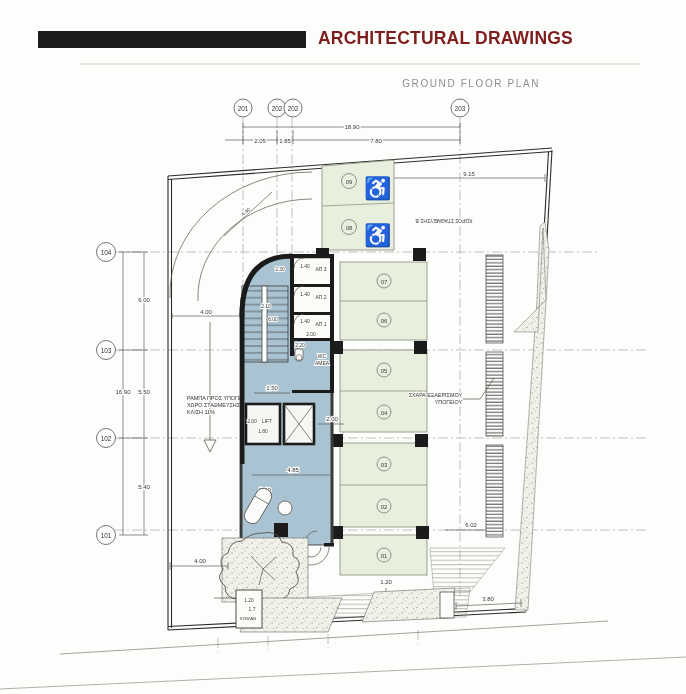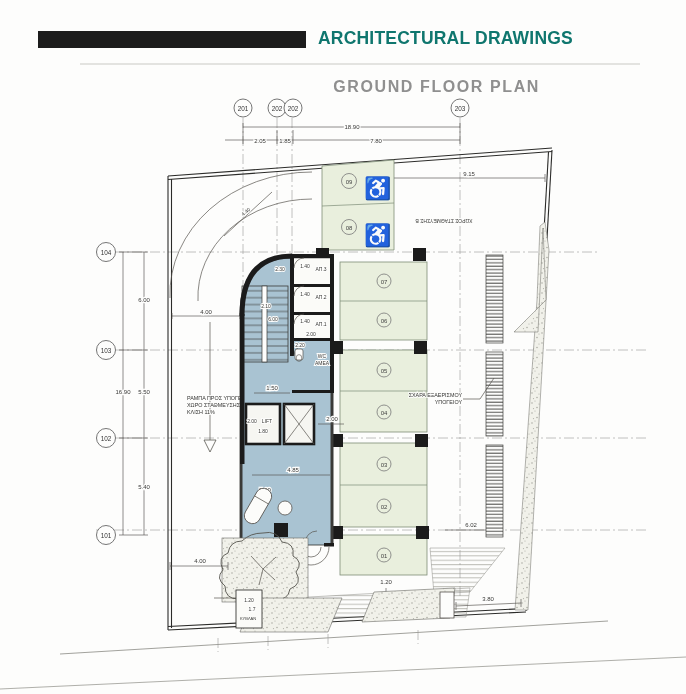--- a/index.html
+++ b/index.html
@@ -1,21 +1,21 @@
 <!DOCTYPE html>
 <html><head>
 <meta charset="utf-8">
 <style>
   html,body{margin:0;padding:0;background:#ffffff;}
   .page{position:relative;width:686px;height:694px;background:#fdfdfc;overflow:hidden;
         font-family:"Liberation Sans", sans-serif;}
   .title-bar{position:absolute;left:38px;top:31px;width:268px;height:17px;background:#1c1c1c;}
-  .title{position:absolute;left:318px;top:28px;font-size:17.5px;font-weight:bold;color:#0f766e;letter-spacing:.2px;}
+  .title{position:absolute;left:318px;top:28px;font-size:17.5px;font-weight:bold;color:#7f1d1d;letter-spacing:.2px;}
   .smudge{position:absolute;left:80px;top:63px;width:560px;height:2px;background:#dcdcd8;opacity:.8;}
-  .subtitle{position:absolute;right:146px;top:78px;font-size:16px;font-weight:bold;color:#8f8f8f;letter-spacing:1.6px;}
+  .subtitle{position:absolute;right:146px;top:78px;font-size:10px;font-weight:normal;color:#8f8f8f;letter-spacing:1.6px;}
   svg text{font-family:"Liberation Sans", sans-serif;}
   .dim{font-size:6px;fill:#3a3a38;paint-order:stroke;stroke:#fdfdfc;stroke-width:2.4px;}
   .dim5{font-size:5px;fill:#3a3a38;paint-order:stroke;stroke:#fdfdfc;stroke-width:2px;}
   .note{font-size:5.4px;fill:#343432;paint-order:stroke;stroke:#fdfdfc;stroke-width:1.6px;}
   .bub{font-size:6.4px;fill:#333;}
   .stallno{font-size:6px;fill:#444;}
   .dimline{stroke:#55524e;stroke-width:.65;fill:none;}
   .gridline{stroke:#9a9a96;stroke-width:.7;fill:none;stroke-dasharray:10 3 2 3;opacity:.85;}
   .bound{stroke:#2b2b29;stroke-width:1.1;fill:none;}
   .thin{stroke:#57554f;stroke-width:.7;fill:none;}

